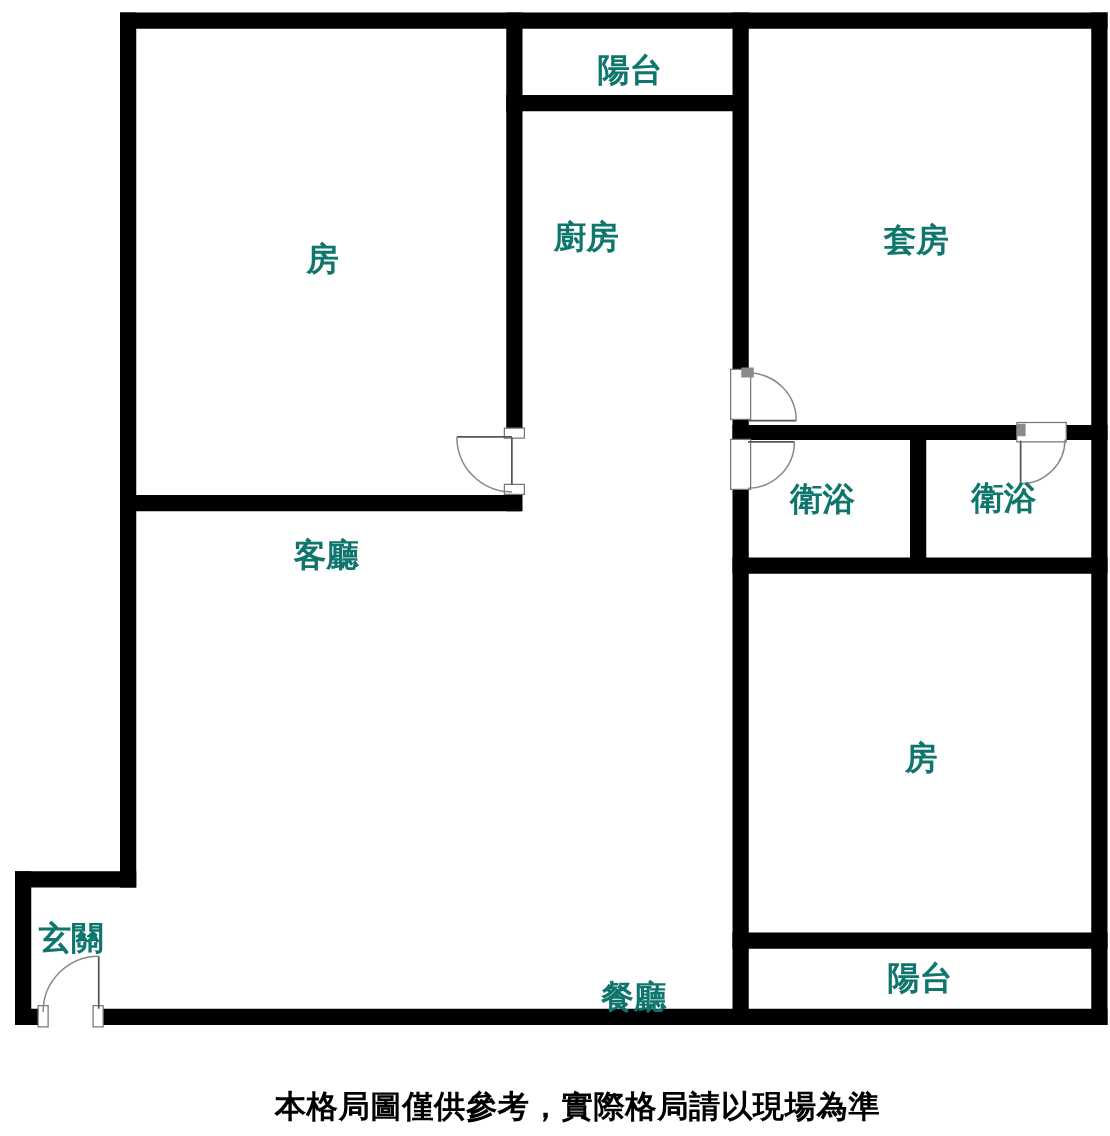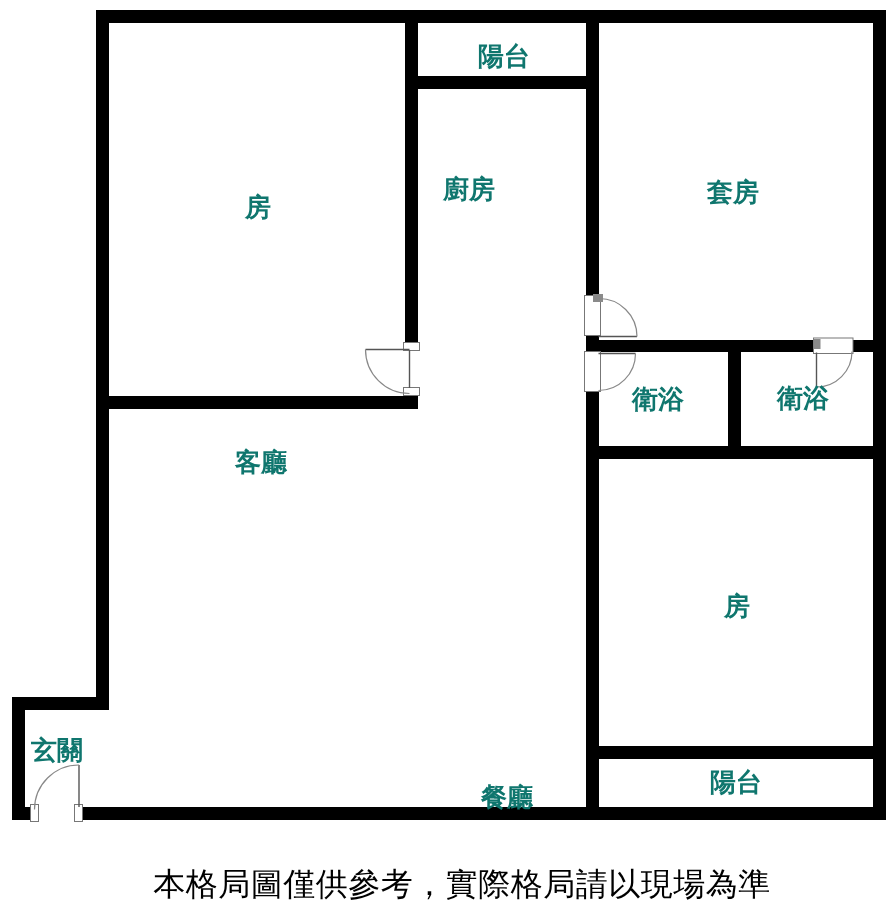--- a/index.html
+++ b/index.html
@@ -2,21 +2,21 @@
 <html><head>
 <meta charset="utf-8">
 <style>
   html,body{margin:0;padding:0;background:#ffffff;}
   #plan{position:relative;width:888px;height:909px;background:#fff;overflow:hidden;
         font-family:"Liberation Sans","DejaVu Sans",sans-serif;}
   .wall{position:absolute;background:#000;}
   .room-label{position:absolute;transform:translate(-50%,-50%);
       font-size:26px;font-weight:bold;color:#0f766e;white-space:nowrap;line-height:1;}
   .disclaimer{position:absolute;transform:translate(-50%,-50%);
-      font-size:32px;font-weight:normal;color:#000;white-space:nowrap;letter-spacing:0.5px;}
+      font-size:25px;font-weight:bold;color:#000;white-space:nowrap;letter-spacing:0.5px;}
   #door-layer{position:absolute;left:0;top:0;width:888px;height:909px;}
   .door-open{fill:#ffffff;stroke:#777;stroke-width:1;}
   .door-line{stroke:#555;stroke-width:1.4;fill:none;}
   .door-arc{stroke:#888;stroke-width:1.2;fill:none;}
   .hinge{fill:#8a8a8a;}
 </style>
 </head>
 <body>
 
 <div id="plan">
@@ -76,21 +76,21 @@
       <path class="door-arc" d="M79 765 A44.5 44.5 0 0 0 34.5 809.5"></path>
     </g>
   </svg>
 
   <div class="room-label" style="left:258px; top:207px;">房</div>
   <div class="room-label" style="left:504px; top:56px;">陽台</div>
   <div class="room-label" style="left:469px; top:189px;">廚房</div>
   <div class="room-label" style="left:733px; top:192px;text-align:center;">套房</div>
   <div class="room-label" style="left:658px; top:399px;">衛浴</div>
   <div class="room-label" style="left:803px; top:398px;">衛浴</div>
-  <div class="room-label" style="left:261px; top:462px;">客廳</div>
+  <div class="room-label" style="left:261px; top:444px;">客廳</div>
   <div class="room-label" style="left:737px; top:606px;">房</div>
   <div class="room-label" style="left:507px; top:797px;">餐廳</div>
   <div class="room-label" style="left:736px; top:782px;">陽台</div>
   <div class="room-label" style="left:57px;  top:750px;">玄關</div>
 
   <div class="disclaimer" style="left:462px; top:885px;">本格局圖僅供參考，實際格局請以現場為準</div>
 
 </div>
 
 </body></html>

